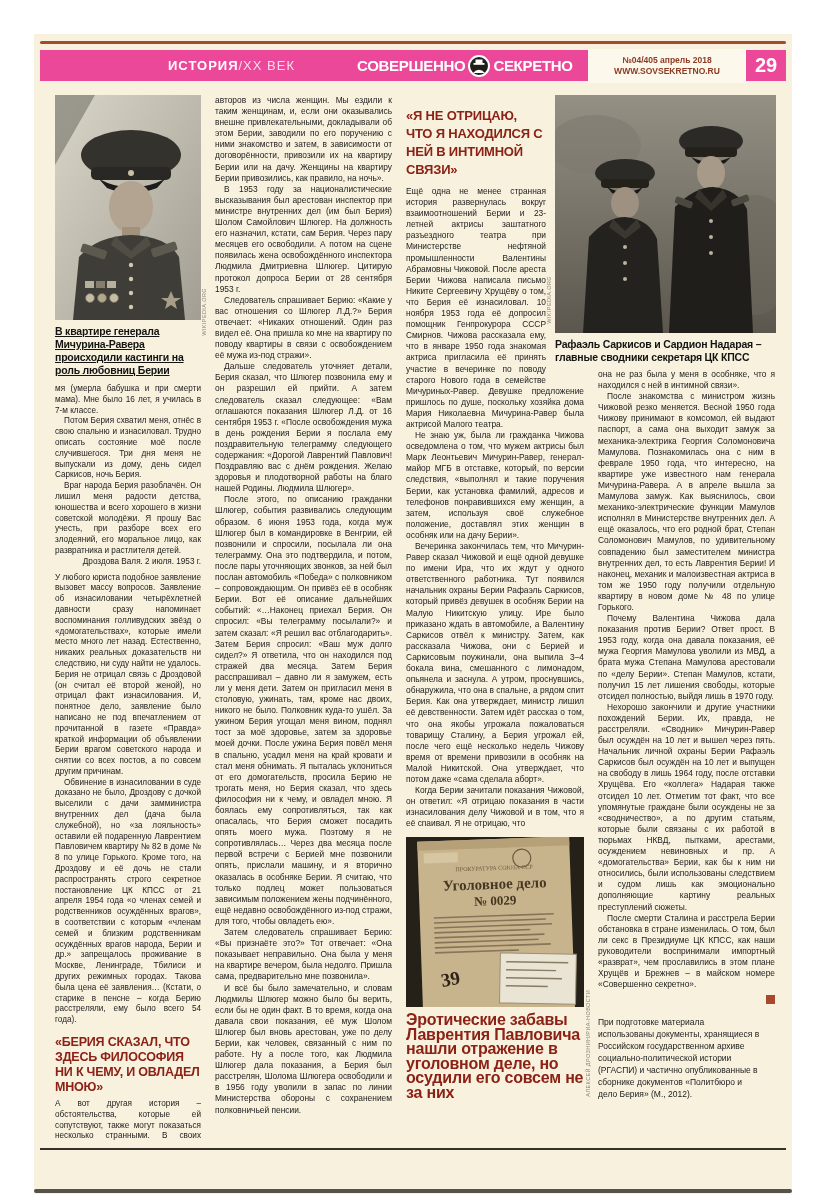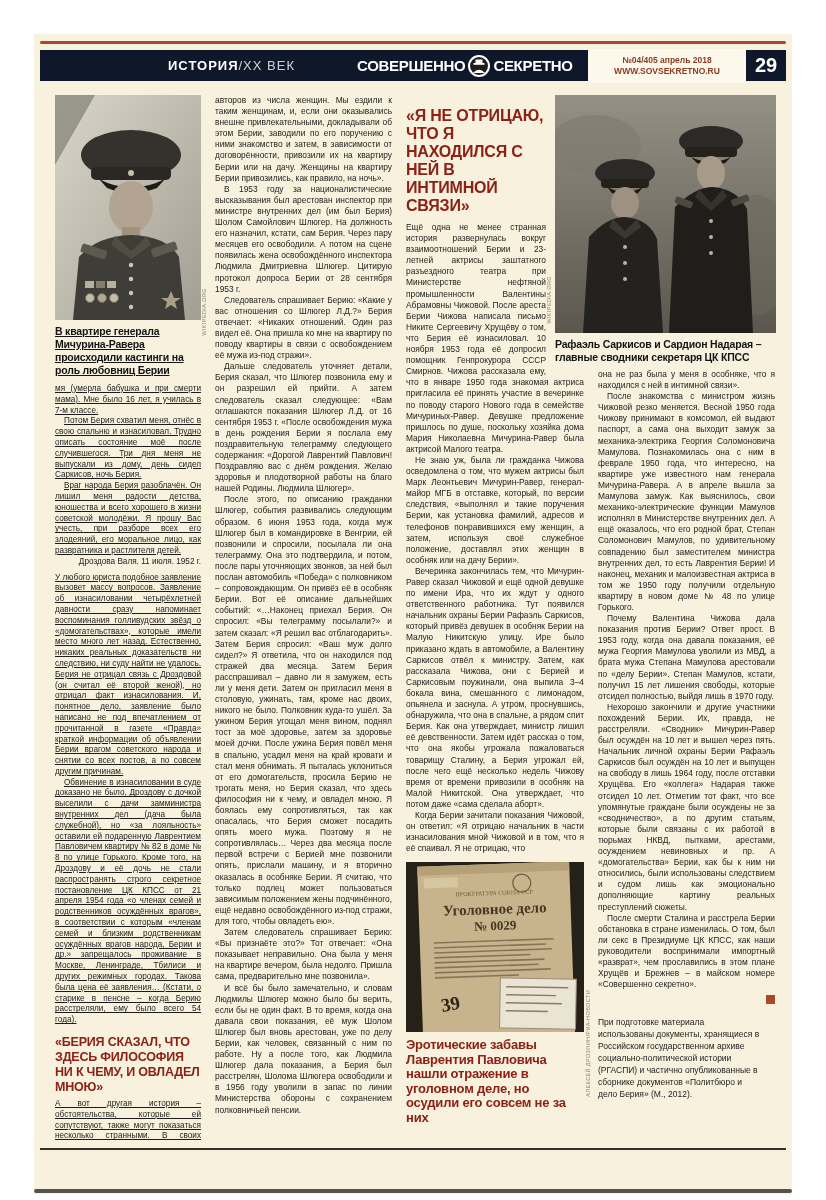--- a/index.html
+++ b/index.html
@@ -1,51 +1,51 @@
 <!DOCTYPE html>
 <html lang="ru"><head>
 <meta charset="utf-8">
 <style>
   html,body{margin:0;padding:0;}
   body{width:826px;height:1200px;position:relative;overflow:hidden;background:#ffffff;
        font-family:"Liberation Sans",sans-serif;color:#1c1c1c;}
   .paper{position:absolute;left:34px;top:34px;width:758px;height:1160px;background:#f7f1de;}
   
   .top-strip{position:absolute;left:40px;top:41px;width:746px;height:3px;background:#a8492b;border-radius:2px;}
-  .header-bar{position:absolute;left:40px;top:50px;width:746px;height:31px;background:#0f172a;
+  .header-bar{position:absolute;left:40px;top:50px;width:746px;height:31px;background:#ec4899;
               display:flex;align-items:center;box-sizing:border-box;}
   .section{margin-left:128px;font-size:13px;letter-spacing:1px;color:#ffffff;white-space:nowrap;}
   .section b{font-weight:bold;}
   .section span{opacity:.8;}
   .logo{margin-left:62px;display:flex;align-items:center;gap:3px;color:#ffffff;font-weight:bold;
         font-size:15px;letter-spacing:-0.3px;white-space:nowrap;}
   .emblem{width:22px;height:22px;flex:0 0 auto;}
   .infobox{margin-left:auto;background:#fcf8ec;height:34px;width:158px;display:flex;flex-direction:column;
            justify-content:center;align-items:center;gap:1px;}
   .infobox div{font-size:8.5px;font-weight:bold;color:#8c3a22;line-height:10px;white-space:nowrap;}
   .pagenum{width:40px;text-align:center;color:#ffffff;font-weight:bold;font-size:20px;}
   
   #cols{position:absolute;left:55px;top:95px;width:720px;height:1048px;display:flex;gap:14px;}
   .col{overflow:hidden;height:1048px;}
   .c1{width:146px;}
   .c2{width:177px;}
   .c3{width:178px;}
   .c4{width:177px;box-sizing:border-box;padding-top:274px;}
   .p{font-size:8.4px;line-height:11.1px;text-align:justify;margin:0;text-indent:9px;hyphens:auto;}
-  .c1 .p{font-size:8.2px;line-height:10.8px;text-decoration:underline;}
+  .c1 .p{font-size:8.2px;line-height:10.8px;}
   .noind{text-indent:0;}
   .sig{font-size:8.2px;line-height:10.8px;text-align:right;margin:0 0 5px 0;}
   .headline1{font-weight:bold;color:#8c2115;font-size:12.5px;line-height:15px;margin:9px 0 4px 0;letter-spacing:-0.2px;}
-  .headline2{font-weight:bold;color:#2b2520;font-size:16px;line-height:18px;margin:12px 0 7px 0;
+  .headline2{font-weight:bold;color:#2b2520;font-size:13px;line-height:18px;margin:12px 0 7px 0;
              color:#8c2115;letter-spacing:-0.2px;}
   .caption{font-weight:bold;font-size:10.5px;line-height:13px;margin:5px 0 7px 0;color:#141414;letter-spacing:-0.2px;text-decoration:underline;}
   .photo-spacer{float:right;width:38px;height:282px;}
   .portrait{display:block;width:146px;height:225px;}
   .docphoto{display:block;width:178px;height:170px;margin-top:8px;}
-  .doc-caption{font-weight:bold;font-size:13px;line-height:14.5px;color:#8c2115;margin:6px 0 0 0;letter-spacing:-0.2px;}
+  .doc-caption{font-weight:bold;font-size:16px;line-height:14.5px;color:#8c2115;margin:6px 0 0 0;letter-spacing:-0.2px;}
   .right-photo{position:absolute;left:555px;top:95px;width:221px;height:238px;}
   .right-caption{position:absolute;left:555px;top:338px;width:221px;font-weight:bold;font-size:10.5px;
                  line-height:13px;color:#141414;letter-spacing:-0.2px;}
   .vcred{position:absolute;writing-mode:vertical-rl;transform:rotate(180deg);font-size:5.5px;
          color:#8b857a;letter-spacing:.4px;white-space:nowrap;}
   .endmark{width:9px;height:9px;background:#a8492b;margin:5px 0 12px auto;}
   .note{font-size:8.5px;line-height:12px;width:164px;margin-top:8px;color:#1c1c1c;}
   .rule-main{position:absolute;left:40px;top:1148px;width:746px;height:2px;background:#35312b;}
   .page-edge{position:absolute;left:34px;top:1189px;width:758px;height:4px;background:#56514a;border-radius:2px;}
 </style>
@@ -106,21 +106,21 @@
       <rect x="52" y="186" width="9" height="7" fill="#b7b09a"></rect>
       <circle cx="35" cy="203" r="4.5" fill="#c4bca4" stroke="#6f6858"></circle>
       <circle cx="47" cy="203" r="4.5" fill="#b1a88e" stroke="#6f6858"></circle>
       <circle cx="59" cy="203" r="4.5" fill="#c4bca4" stroke="#6f6858"></circle>
       <polygon points="116,196 119,203 126,203 120,207 122,214 116,210 110,214 112,207 106,203 113,203" fill="#a79f87"></polygon>
     </svg>
     <p class="caption">В квартире генерала Мичурина-Равера происходили кастинги на роль любовниц Берии</p>
     <p class="p noind">мя (умерла бабушка и при смерти мама). Мне было 16 лет, я училась в 7-м классе.</p>
     <p class="p">Потом Берия схватил меня, отнёс в свою спальню и изнасиловал. Трудно описать состояние моё после случившегося. Три дня меня не выпускали из дому, день сидел Саркисов, ночь Берия.</p>
     <p class="p">Враг народа Берия разоблачён. Он лишил меня радости детства, юношества и всего хорошего в жизни советской молодёжи. Я прошу Вас учесть, при разборе всех его злодеяний, его моральное лицо, как развратника и растлителя детей.</p>
-    <p class="sig">Дроздова Валя. 11 июля. 1952 г.</p>
+    <p class="sig">Дроздова Валя. 2 июля. 1953 г.</p>
     <p class="p noind">У любого юриста подобное заявление вызовет массу вопросов. Заявление об изнасиловании четырёхлетней давности сразу напоминает воспоминания голливудских звёзд о «домогательствах», которые имели место много лет назад. Естественно, никаких реальных доказательств ни следствию, ни суду найти не удалось. Берия не отрицал связь с Дроздовой (он считал её второй женой), но отрицал факт изнасилования. И, понятное дело, заявление было написано не под впечатлением от прочитанной в газете «Правда» краткой информации об объявлении Берии врагом советского народа и снятии со всех постов, а по совсем другим причинам.</p>
     <p class="p">Обвинение в изнасиловании в суде доказано не было, Дроздову с дочкой выселили с дачи замминистра внутренних дел (дача была служебной), но «за лояльность» оставили ей подаренную Лаврентием Павловичем квартиру № 82 в доме № 8 по улице Горького. Кроме того, на Дроздову и её дочь не стали распространять строго секретное постановление ЦК КПСС от 21 апреля 1954 года «о членах семей и родственников осуждённых врагов», в соответствии с которым «членам семей и близким родственникам осуждённых врагов народа, Берии и др.» запрещалось проживание в Москве, Ленинграде, Тбилиси и других режимных городах. Такова была цена её заявления… (Кстати, о старике в пенсне – когда Берию расстреляли, ему было всего 54 года).</p>
     <p class="headline1">«БЕРИЯ СКАЗАЛ, ЧТО ЗДЕСЬ ФИЛОСОФИЯ НИ К ЧЕМУ, И ОВЛАДЕЛ МНОЮ»</p>
     <p class="p noind">А вот другая история – обстоятельства, которые ей сопутствуют, также могут показаться несколько странными. В своих показаниях начальник охраны Берии Рафаэль Саркисов рассказывал ещё об одном способе Лаврентия Павловича «знакомиться» с женщинами: «В ряде случаев Берия знакомился с женщинами по письмам и телеграммам, которые поступали в его адрес с различными просьбами гражданского населения или поздравлениями. Получая такие письма, Берия нередко поручал мне или Надарае по адресам на конвертах установить интересующих его</p>
   </div>
 
   <div class="col c2">
     <p class="p noind">авторов из числа женщин. Мы ездили к таким женщинам, и, если они оказывались внешне привлекательными, докладывали об этом Берии, заводили по его поручению с ними знакомство и затем, в зависимости от договорённости, привозили их на квартиру Берии или на дачу. Женщины на квартиру Берии привозились, как правило, на ночь».</p>
     <p class="p">В 1953 году за националистические высказывания был арестован инспектор при министре внутренних дел (им был Берия) Шолом Самойлович Шлюгер. На должность его назначил, кстати, сам Берия. Через пару месяцев его освободили. А потом на сцене появилась жена освобождённого инспектора Людмила Дмитриевна Шлюгер. Цитирую протокол допроса Берии от 28 сентября 1953 г.</p>
     <p class="p">Следователь спрашивает Берию: «Какие у вас отношения со Шлюгер Л.Д.?» Берия отвечает: «Никаких отношений. Один раз видел её. Она пришла ко мне на квартиру по поводу квартиры в связи с освобождением её мужа из-под стражи».</p>
@@ -129,21 +129,21 @@
     <p class="p">Затем следователь спрашивает Берию: «Вы признаёте это?» Тот отвечает: «Она показывает неправильно. Она была у меня на квартире вечером, была недолго. Пришла сама, предварительно мне позвонила».</p>
     <p class="p">И всё бы было замечательно, и словам Людмилы Шлюгер можно было бы верить, если бы не один факт. В то время, когда она давала свои показания, её муж Шолом Шлюгер был вновь арестован, уже по делу Берии, как человек, связанный с ним по работе. Ну а после того, как Людмила Шлюгер дала показания, а Берия был расстрелян, Шолома Шлюгера освободили и в 1956 году уволили в запас по линии Министерства обороны с сохранением полковничьей пенсии.</p>
   </div>
 
   <div class="col c3">
     <div class="photo-spacer"></div>
     <p class="headline2">«Я НЕ ОТРИЦАЮ, ЧТО Я НАХОДИЛСЯ С НЕЙ В ИНТИМНОЙ СВЯЗИ»</p>
     <p class="p noind">Ещё одна не менее странная история развернулась вокруг взаимоотношений Берии и 23-летней актрисы заштатного разъездного театра при Министерстве нефтяной промышленности Валентины Абрамовны Чижовой. После ареста Берии Чижова написала письмо Никите Сергеевичу Хрущёву о том, что Берия её изнасиловал. 10 ноября 1953 года её допросил помощник Генпрокурора СССР Смирнов. Чижова рассказала ему, что в январе 1950 года знакомая актриса пригласила её принять участие в вечеринке по поводу старого Нового года в семействе Мичуриных-Равер. Девушке предложение пришлось по душе, поскольку хозяйка дома Мария Николаевна Мичурина-Равер была актрисой Малого театра.</p>
     <p class="p">Не знаю уж, была ли гражданка Чижова осведомлена о том, что мужем актрисы был Марк Леонтьевич Мичурин-Равер, генерал-майор МГБ в отставке, который, по версии следствия, «выполнял и такие поручения Берии, как установка фамилий, адресов и телефонов понравившихся ему женщин, а затем, используя своё служебное положение, доставлял этих женщин в особняк или на дачу Берии».</p>
     <p class="p">Вечеринка закончилась тем, что Мичурин-Равер сказал Чижовой и ещё одной девушке по имени Ира, что их ждут у одного ответственного работника. Тут появился начальник охраны Берии Рафаэль Саркисов, который привёз девушек в особняк Берии на Малую Никитскую улицу. Ире было приказано ждать в автомобиле, а Валентину Саркисов отвёл к министру. Затем, как рассказала Чижова, они с Берией и Саркисовым поужинали, она выпила 3–4 бокала вина, смешанного с лимонадом, опьянела и заснула. А утром, проснувшись, обнаружила, что она в спальне, а рядом спит Берия. Как она утверждает, министр лишил её девственности. Затем идёт рассказ о том, что она якобы угрожала пожаловаться товарищу Сталину, а Берия угрожал ей, после чего ещё несколько недель Чижову время от времени привозили в особняк на Малой Никитской. Она утверждает, что потом даже «сама сделала аборт».</p>
-    <p class="p">Когда Берии зачитали показания Чижовой, он ответил: «Я отрицаю начальник в части изнасилования мной Чижовой и в том, что я её спаивал. Я не отрицаю, что</p>
+    <p class="p">Когда Берии зачитали показания Чижовой, он ответил: «Я отрицаю показания в части изнасилования делу Чижовой и в том, что я её спаивал. Я не отрицаю, что</p>
     <svg class="docphoto" viewBox="0 0 178 170">
       <rect width="178" height="170" fill="#262118"></rect>
       <g transform="rotate(-2 89 85)">
         <rect x="14" y="2" width="152" height="172" fill="#c8b48c"></rect>
         <rect x="14" y="2" width="152" height="9" fill="#b5a077"></rect>
         <rect x="20" y="14" width="34" height="10" fill="#d6c6a2"></rect>
         <circle cx="118" cy="22" r="9" fill="none" stroke="#6d5a3e" stroke-width="1.2"></circle>
         <text x="90" y="33" font-size="6" fill="#6d5a3e" text-anchor="middle" font-family="Liberation Serif, serif">ПРОКУРАТУРА СОЮЗА ССР</text>
         <text x="90" y="52" font-size="15" font-weight="bold" fill="#463722" text-anchor="middle" font-family="Liberation Serif, serif">Уголовное дело</text>
         <text x="90" y="68" font-size="13" font-weight="bold" fill="#463722" text-anchor="middle" font-family="Liberation Serif, serif">№ 0029</text>

